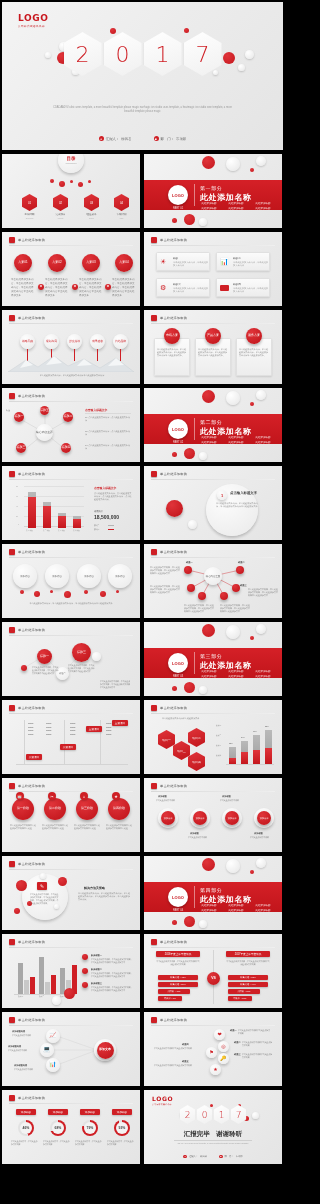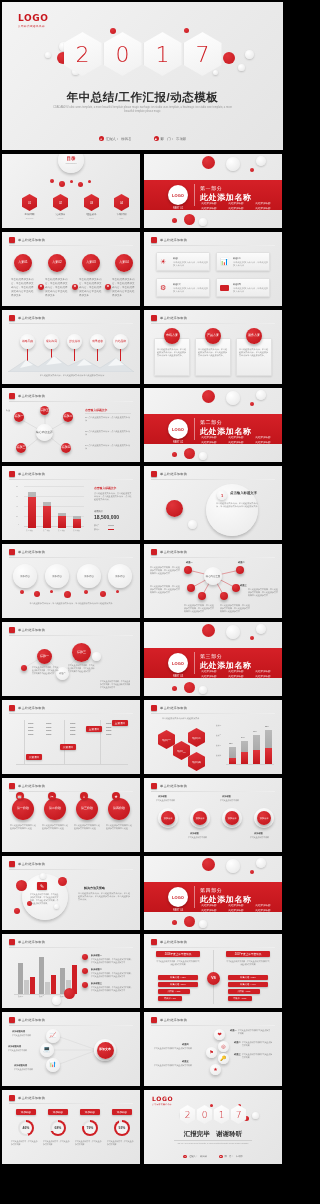--- a/index.html
+++ b/index.html
@@ -144,21 +144,20 @@
           <span>0</span>
         </div>
       <div class="hex">
           <span>1</span>
         </div>
       <div class="hex">
           <span>7</span>
         </div>
     </div>
 
-    <div class="maintitle">年中总结/工作汇报/动态模板</div>
     <div class="subcopy">CDADAAD%!cubic wees template, a more beautiful template please magic narrhagic isn studio uses template, a heatmagic isn studio wee template, a more beautiful template please magic</div>
 
     <div class="metarow">
       <div class="meta">
         <span class="dot">●</span>
         <span class="k">汇报人：</span>
         <span class="v">柳风者</span>
       </div>
       <div class="meta">
         <span class="dot">■</span>

